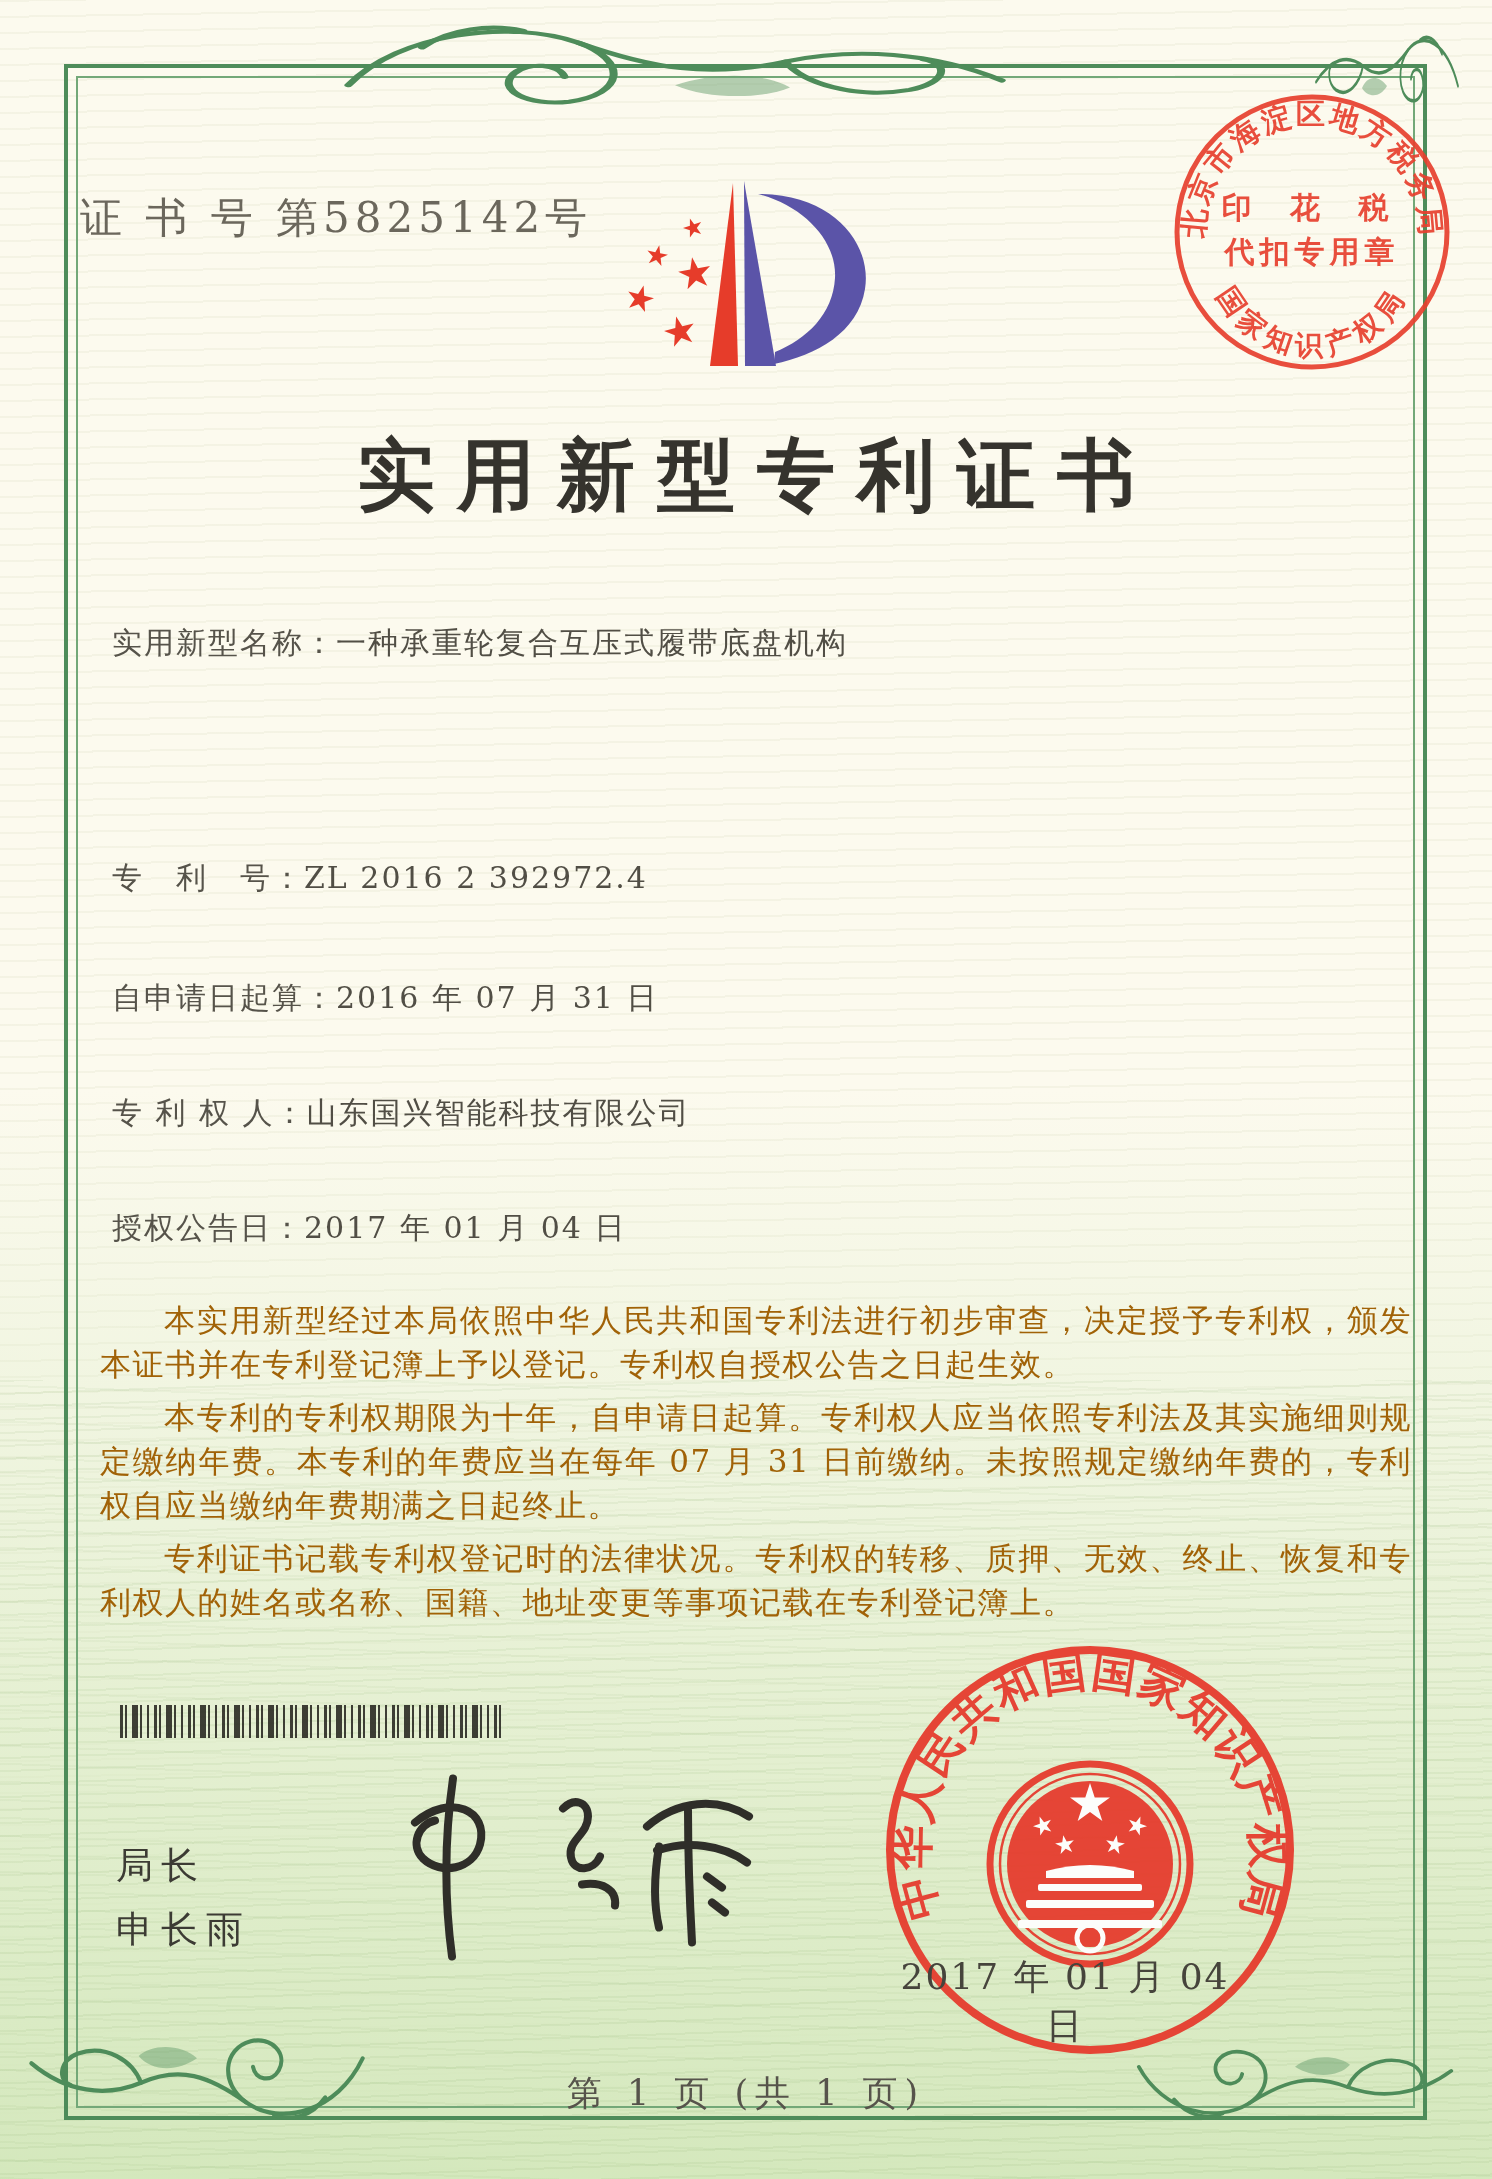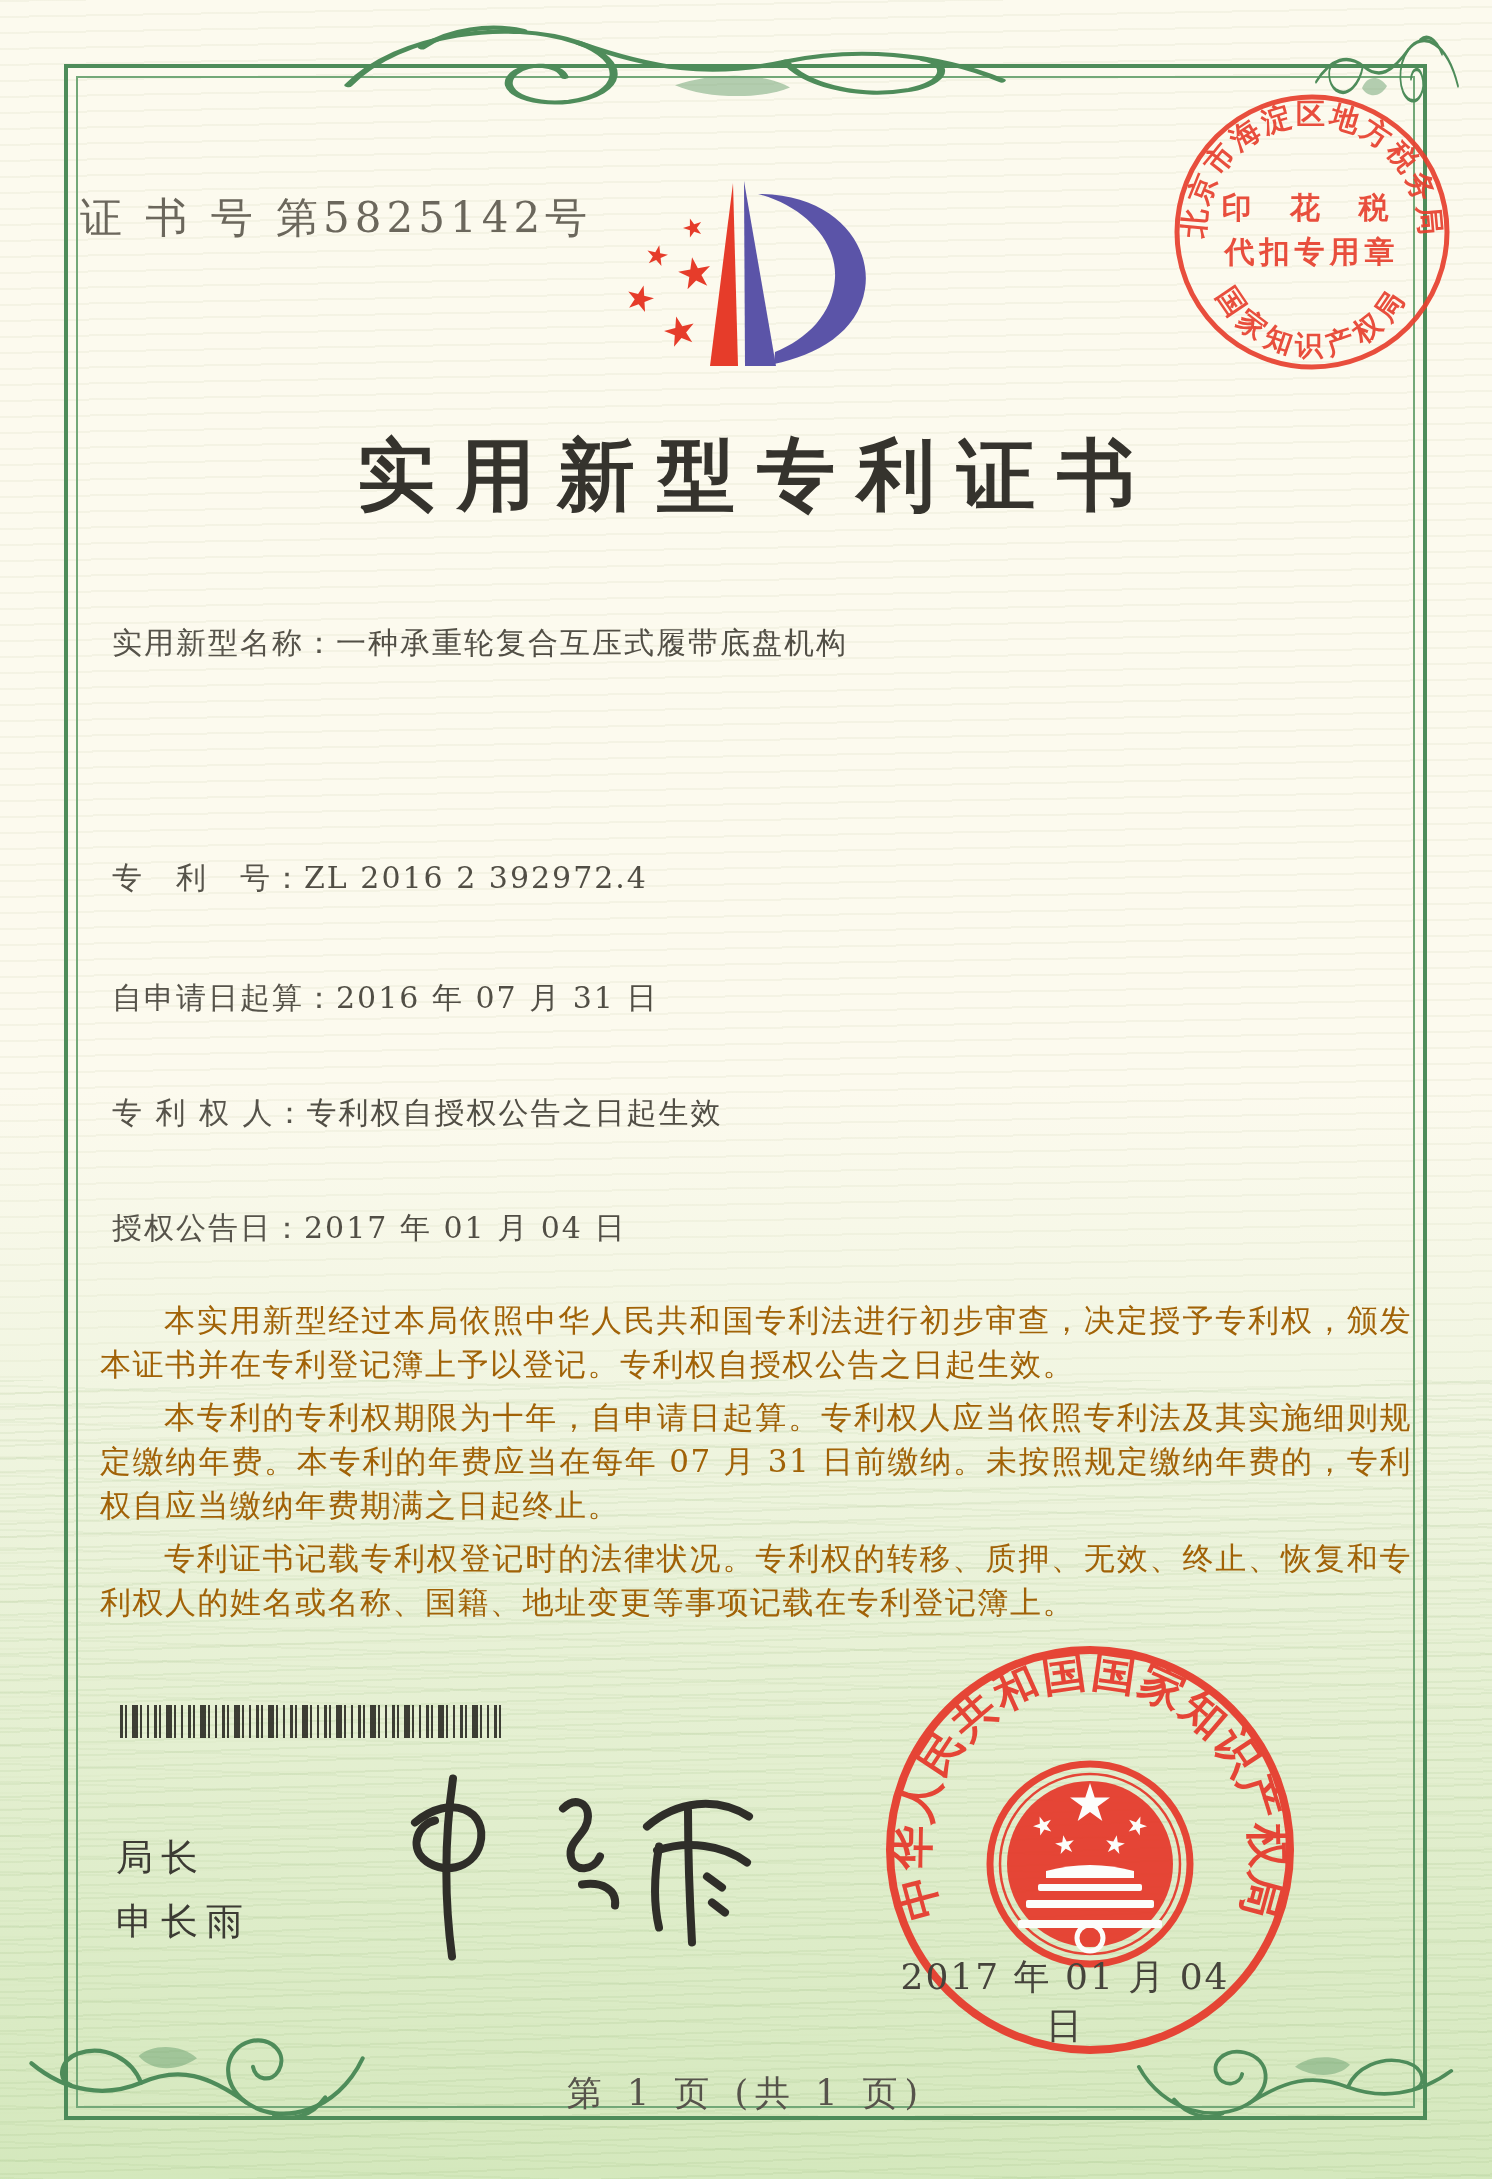--- a/index.html
+++ b/index.html
@@ -32,21 +32,21 @@
   .bodytext{position:absolute;left:100px;top:1298px;width:1312px;}
   .bodytext p{margin:0 0 9px 0;font-size:31px;line-height:44px;text-indent:64px;
     text-align:justify;letter-spacing:1.5px;color:#a16207;}
   .barcode{position:absolute;left:120px;top:1705px;width:384px;height:33px;opacity:.88;
     background:
       repeating-linear-gradient(90deg,#26251f 0 3px,rgba(0,0,0,0) 3px 5px,#26251f 5px 7px,
         rgba(0,0,0,0) 7px 12px,#26251f 12px 18px,rgba(0,0,0,0) 18px 20px,#26251f 20px 22px,
         rgba(0,0,0,0) 22px 27px,#26251f 27px 29px,rgba(0,0,0,0) 29px 34px);}
   .signer-title,.signer-name{position:absolute;left:116px;
     font-family:"DejaVu Sans","Liberation Sans",sans-serif;
-    font-size:37px;letter-spacing:8px;color:#3c3b34;}
+    font-size:37px;letter-spacing:8px;color:#3c3b34;margin-top:8px;}
   .signer-title{top:1833px;}
   .signer-name{top:1897px;}
   .signature{position:absolute;left:355px;top:1762px;width:430px;height:220px;}
   .seal{position:absolute;left:878px;top:1638px;width:424px;height:424px;opacity:.93;z-index:2;}
   .seal-date{position:absolute;left:890px;top:1953px;width:350px;text-align:center;z-index:3;
     font-size:36px;letter-spacing:2px;color:#46443c;}
   .footer{position:absolute;left:0;right:0;top:2070px;text-align:center;
     font-size:35px;letter-spacing:7px;color:#56534b;}
 </style>
 </head>
@@ -124,21 +124,21 @@
   <div class="row" style="top:623px">
     <span class="flabel">实用新型名称：</span><span class="fvalue">一种承重轮复合互压式履带底盘机构</span>
   </div>
   <div class="row" style="top:858px">
     <span class="flabel">专　利　号：</span><span class="fvalue">ZL 2016 2 392972.4</span>
   </div>
   <div class="row" style="top:978px">
     <span class="flabel">自申请日起算：</span><span class="fvalue">2016 年 07 月 31 日</span>
   </div>
   <div class="row" style="top:1093px">
-    <span class="flabel">专 利 权 人：</span><span class="fvalue">专利权自授权公告之日起生效</span>
+    <span class="flabel">专 利 权 人：</span><span class="fvalue">山东国兴智能科技有限公司</span>
   </div>
   <div class="row" style="top:1208px">
     <span class="flabel">授权公告日：</span><span class="fvalue">2017 年 01 月 04 日</span>
   </div>
 
   <div class="bodytext">
     <p>本实用新型经过本局依照中华人民共和国专利法进行初步审查，决定授予专利权，颁发本证书并在专利登记簿上予以登记。专利权自授权公告之日起生效。</p>
     <p>本专利的专利权期限为十年，自申请日起算。专利权人应当依照专利法及其实施细则规定缴纳年费。本专利的年费应当在每年 07 月 31 日前缴纳。未按照规定缴纳年费的，专利权自应当缴纳年费期满之日起终止。</p>
     <p>专利证书记载专利权登记时的法律状况。专利权的转移、质押、无效、终止、恢复和专利权人的姓名或名称、国籍、地址变更等事项记载在专利登记簿上。</p>
   </div>

